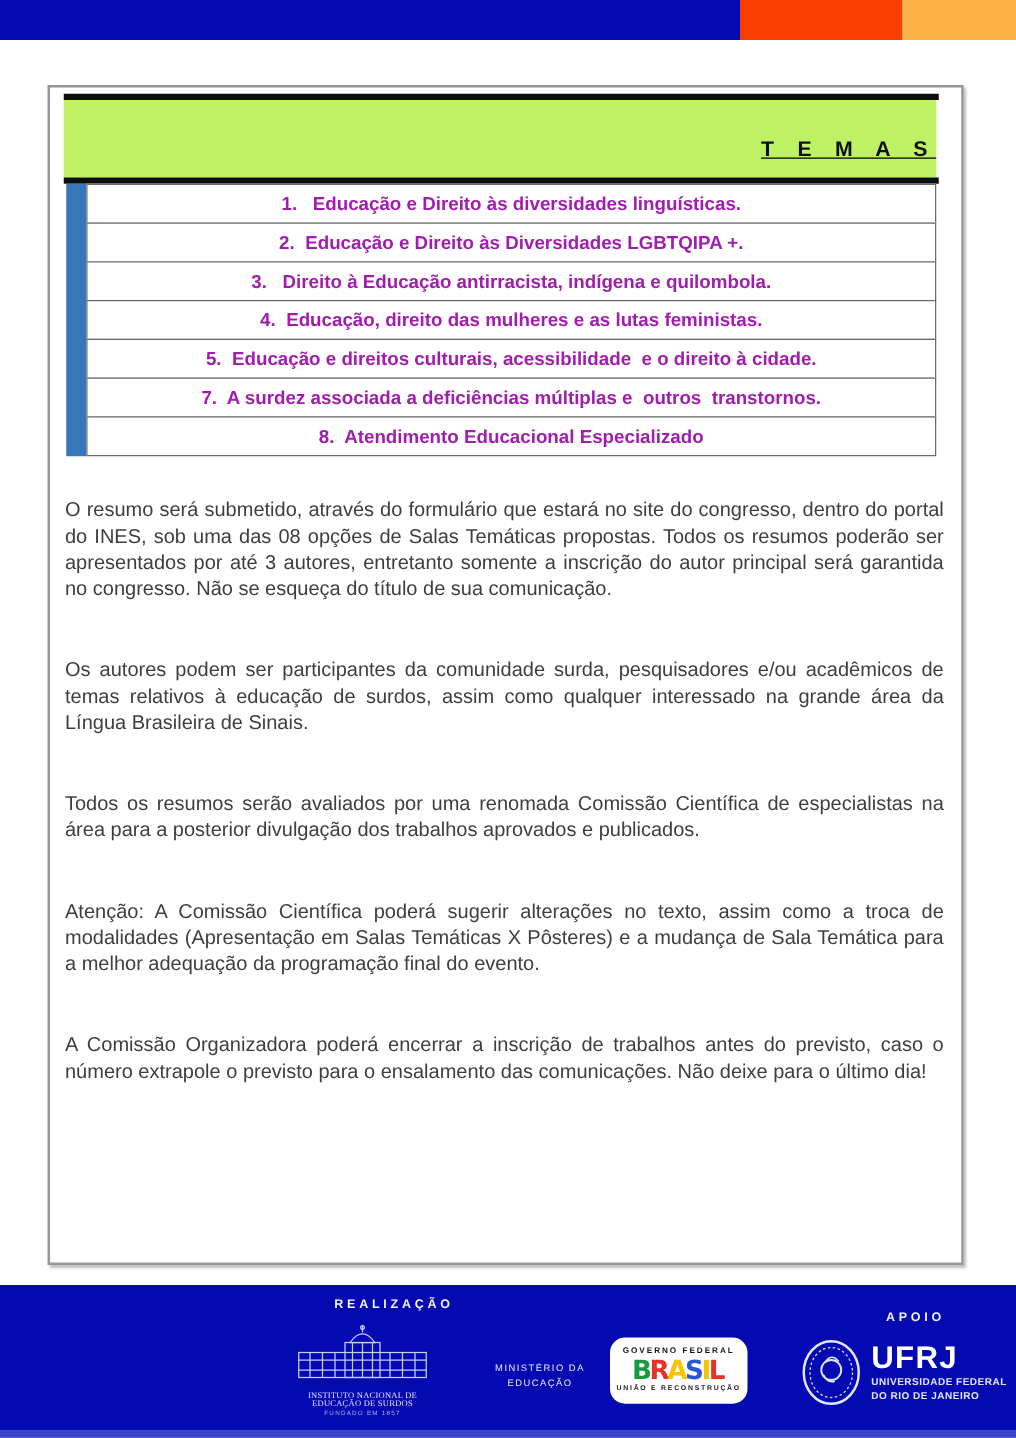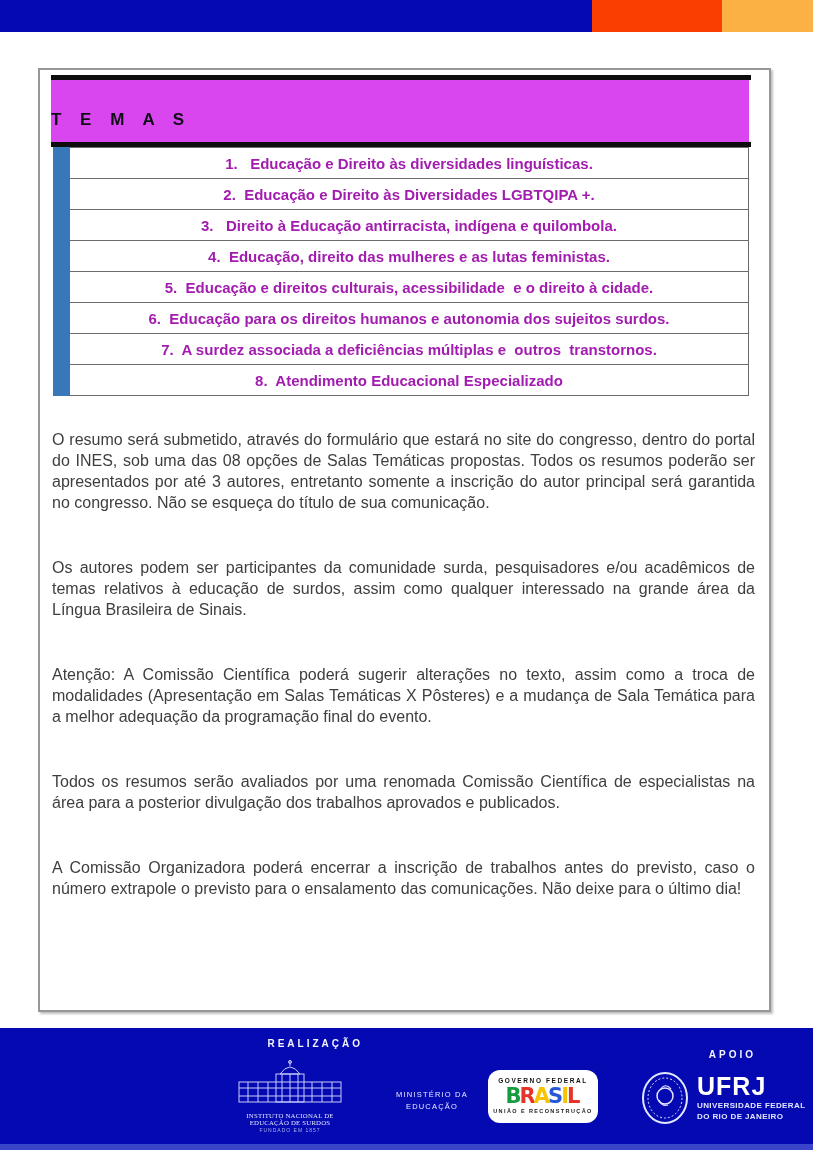--- a/index.html
+++ b/index.html
@@ -12,22 +12,22 @@
   .topbar .seg-red{width:130px;background:#fa3d00;}
   .topbar .seg-orange{width:91px;background:#fbb144;}
 
   
   .mainbox{position:absolute;left:38px;top:68px;width:733px;height:944px;
            background:#fff;border:2px solid #979797;box-sizing:border-box;
            box-shadow:2px 2px 2px rgba(0,0,0,.25);}
   .inner{padding:5px 11px 0 11px;}
 
   .black-bar{height:5px;background:#0d0d0d;width:700px;}
-  .temas-header{width:698px;height:62px;background:#d946ef;display:flex;
-                justify-content:flex-start;align-items:center;padding-top:18px;box-sizing:border-box;}
+  .temas-header{width:698px;height:62px;background:#bef264;display:flex;
+                justify-content:flex-end;align-items:center;padding-top:18px;box-sizing:border-box;text-decoration:underline;}
   .temas-title{font-size:17px;font-weight:bold;color:#0e0e14;letter-spacing:7px;}
 
   .list-wrap{display:flex;width:696px;margin-left:2px;}
   .blue-strip{width:16px;background:#3878ba;}
   .rows{flex:1;display:flex;flex-direction:column;}
   .row{height:32px;box-sizing:border-box;border:1px solid #6b6b6b;margin-top:-1px;
        background:#fff;display:flex;align-items:center;justify-content:center;
        font-size:15px;font-weight:bold;color:#a21caf;white-space:pre-wrap;}
   .row:first-child{margin-top:0;}
 
@@ -88,31 +88,30 @@
     <div class="black-bar"></div>
 
     <div class="list-wrap">
       <div class="blue-strip"></div>
       <div class="rows">
         <div class="row">1.   Educação e Direito às diversidades linguísticas.</div>
         <div class="row">2.  Educação e Direito às Diversidades LGBTQIPA +.</div>
         <div class="row">3.   Direito à Educação antirracista, indígena e quilombola.</div>
         <div class="row">4.  Educação, direito das mulheres e as lutas feministas.</div>
         <div class="row">5.  Educação e direitos culturais, acessibilidade  e o direito à cidade.</div>
-        <div class="row">6.  Educação para os direitos humanos e autonomia dos sujeitos surdos.</div>
         <div class="row">7.  A surdez associada a deficiências múltiplas e  outros  transtornos.</div>
         <div class="row">8.  Atendimento Educacional Especializado</div>
       </div>
     </div>
 
     <div class="paragraphs">
       <p>O resumo será submetido, através do formulário que estará no site do congresso, dentro do portal do INES, sob uma das 08 opções de Salas Temáticas propostas. Todos os resumos poderão ser apresentados por até 3 autores, entretanto somente a inscrição do autor principal será garantida no congresso. Não se esqueça do título de sua comunicação.</p>
       <p>Os autores podem ser participantes da comunidade surda, pesquisadores e/ou acadêmicos de temas relativos à educação de surdos, assim como qualquer interessado na grande área da Língua Brasileira de Sinais.</p>
+      <p>Todos os resumos serão avaliados por uma renomada Comissão Científica de especialistas na área para a posterior divulgação dos trabalhos aprovados e publicados.</p>
       <p>Atenção: A Comissão Científica poderá sugerir alterações no texto, assim como a troca de modalidades (Apresentação em Salas Temáticas X Pôsteres) e a mudança de Sala Temática para a melhor adequação da programação final do evento.</p>
-      <p>Todos os resumos serão avaliados por uma renomada Comissão Científica de especialistas na área para a posterior divulgação dos trabalhos aprovados e publicados.</p>
       <p>A Comissão Organizadora poderá encerrar a inscrição de trabalhos antes do previsto, caso o número extrapole o previsto para o ensalamento das comunicações. Não deixe para o último dia!</p>
     </div>
   </div>
 </div>
 
 <div class="footer">
   <div class="lbl lbl-realizacao">REALIZAÇÃO</div>
   <div class="lbl lbl-apoio">APOIO</div>
 
 

